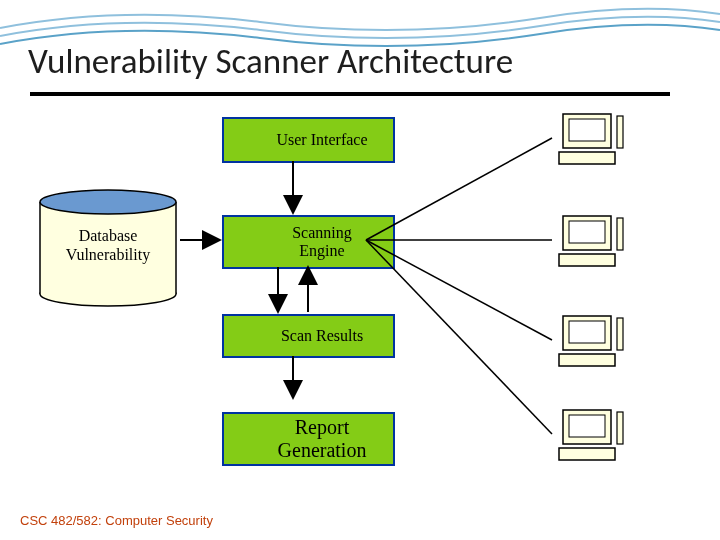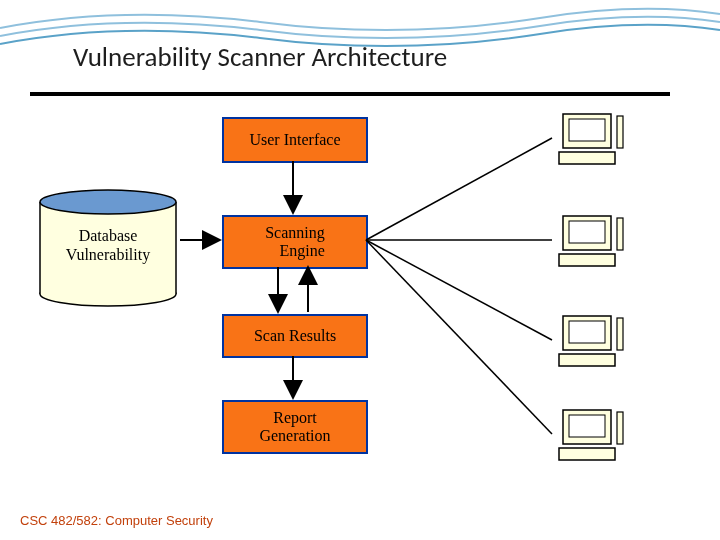--- a/index.html
+++ b/index.html
@@ -16,44 +16,44 @@
     position: absolute;
     left: 0;
     top: 0;
     width: 720px;
     height: 60px;
   }
   .title {
     position: absolute;
     left: 28px;
     top: 40px;
-    font-size: 27px;
+    font-size: 35px;
     color: #1e1e1e;
     font-family: Calibri, Arial, sans-serif;
     font-weight: 400;
-    margin-left: 45px;
   }
   .title-underline {
     position: absolute;
     left: 30px;
     top: 92px;
     width: 640px;
     height: 4px;
     background: #000;
   }
   .box {
     position: absolute;
-    background: #f97316;
+    background: #84cc16;
     border: 2px solid #0033a0;
     display: flex;
     align-items: center;
     justify-content: center;
     text-align: center;
     font-family: "Times New Roman", serif;
     line-height: 1.15;
+    padding-left: 27px;
   }
   .db-cyl {
     position: absolute;
   }
   .computer {
     position: absolute;
     width: 70px;
     height: 58px;
   }
   .footer {
@@ -89,32 +89,32 @@
     <line x1="2" y1="14" x2="2" y2="106" stroke="#000" stroke-width="1.5"></line>
     <line x1="138" y1="14" x2="138" y2="106" stroke="#000" stroke-width="1.5"></line>
     <ellipse cx="70" cy="14" rx="68" ry="12" fill="#6a99d0" stroke="#000" stroke-width="1.5"></ellipse>
   </svg>
   <div style="position:absolute; left:0; top:38px; width:140px; text-align:center; font-size:16px; font-family:'Times New Roman',serif; line-height:1.2;">
     <div>Database</div>
     <div>Vulnerability</div>
   </div>
 </div>
 
-<div class="box" style="left:222px; top:215px; width:142px; height:50px; font-size:16px;text-align:right;">
+<div class="box" style="left:222px; top:215px; width:142px; height:50px; font-size:16px;">
   <div>
     <div>Scanning</div>
     <div>Engine</div>
   </div>
 </div>
 
 <div class="box" style="left:222px; top:314px; width:142px; height:40px; font-size:16px;">
   <span>Scan Results</span>
 </div>
 
-<div class="box" style="left:222px; top:400px; width:142px; height:50px; font-size:16px;text-align:center;">
+<div class="box" style="left:222px; top:412px; width:142px; height:50px; font-size:20px;text-align:center;">
   <div>
     <div>Report</div>
     <div>Generation</div>
   </div>
 </div>
 
 <svg style="position:absolute; left:0; top:0; width:720px; height:540px; pointer-events:none;" viewBox="0 0 720 540">
   <defs>
     <marker id="ah" markerWidth="10" markerHeight="10" refX="8" refY="5" orient="auto">
       <path d="M0 0 L10 5 L0 10 Z" fill="#000"></path>

